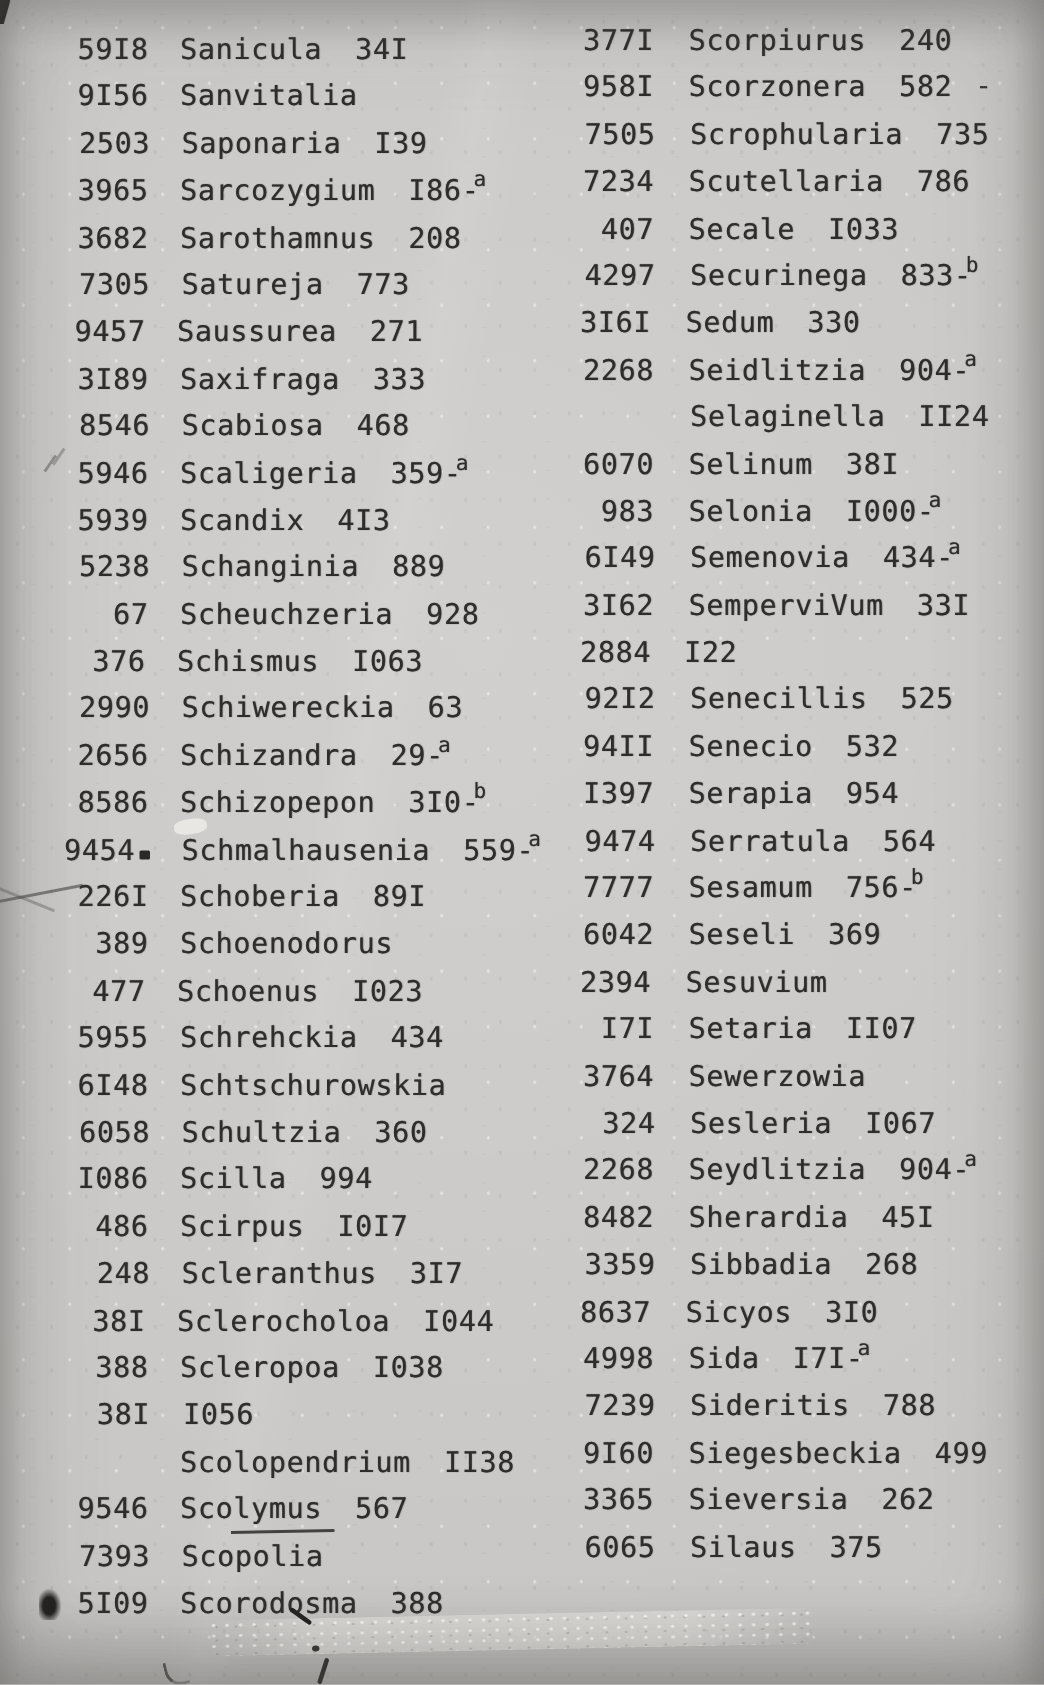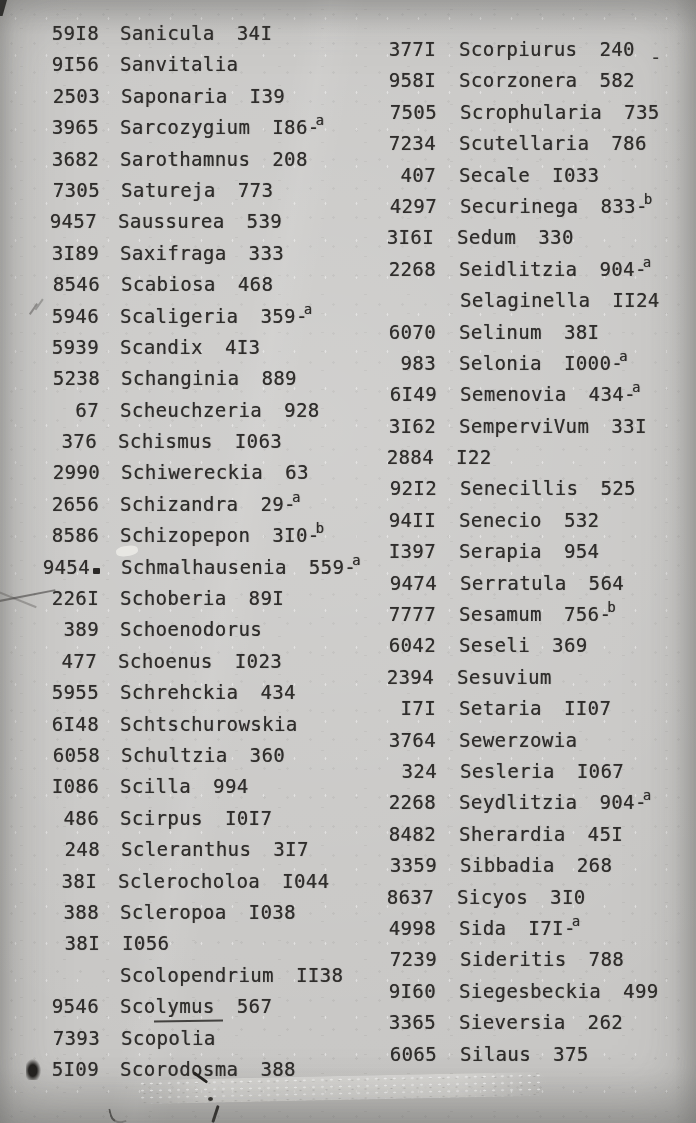--- a/index.html
+++ b/index.html
@@ -20,21 +20,21 @@
       linear-gradient(to bottom, rgba(66,66,64,.10), transparent 3%, transparent 95%, rgba(66,66,64,.14)),
       linear-gradient(to right, rgba(66,66,64,.09), transparent 2%, transparent 97%, rgba(66,66,64,.12));
     background-size:auto, 23px 29px, 31px 37px, 43px 19px, auto, auto, auto;
   }
   .vignette{
     position:absolute;inset:0;pointer-events:none;
     box-shadow:inset 0 0 70px rgba(88,88,85,.30), inset 0 -20px 45px rgba(96,96,92,.22), inset 0 10px 25px rgba(96,96,92,.18);
   }
   .col{position:absolute;width:348px;}
   .col-left{left:0;top:18px;}
-  .col-right{left:348px;top:34px;}
+  .col-right{left:348px;top:12px;}
   .row{
     display:flex;align-items:baseline;height:31.4px;line-height:31.4px;
     font-size:19px;letter-spacing:.4px;color:#2f2d2b;
     text-shadow:.3px .3px .7px rgba(42,40,38,.65);
     white-space:nowrap;position:relative;
   }
   .row:nth-child(3n){transform:translateX(1px);}
   .row:nth-child(7n){transform:translateX(-2px);}
   .col-left .num{width:79px;padding-left:20px;}
   .col-right .num{width:88px;}
@@ -121,21 +121,21 @@
         <span class="pg">208</span>
       </div>
       <div class="row">
         <span class="num">7305</span>
         <span class="gname">Satureja</span>
         <span class="pg">773</span>
       </div>
       <div class="row">
         <span class="num">9457</span>
         <span class="gname">Saussurea</span>
-        <span class="pg">539</span>
+        <span class="pg">271</span>
       </div>
       <div class="row">
         <span class="num">3I89</span>
         <span class="gname">Saxifraga</span>
         <span class="pg">333</span>
       </div>
       <div class="row">
         <span class="num">8546</span>
         <span class="gname">Scabiosa</span>
         <span class="pg">468</span>

